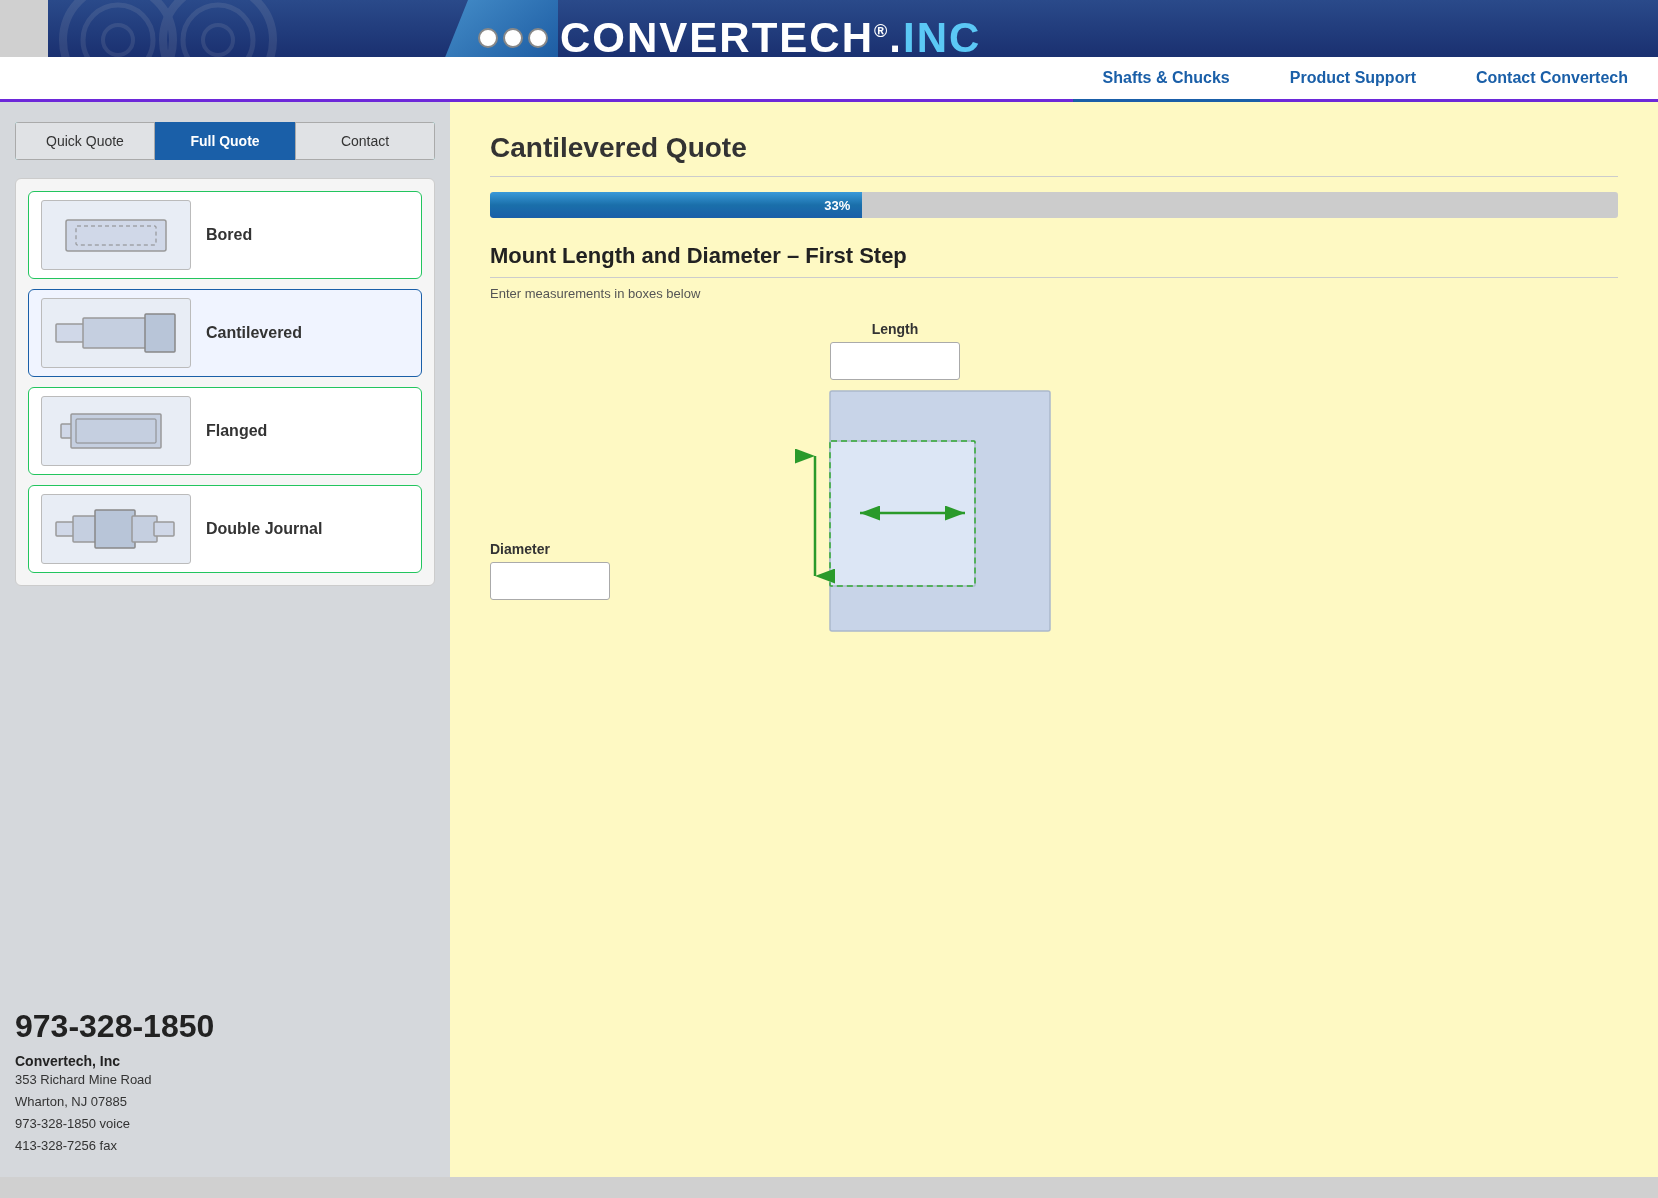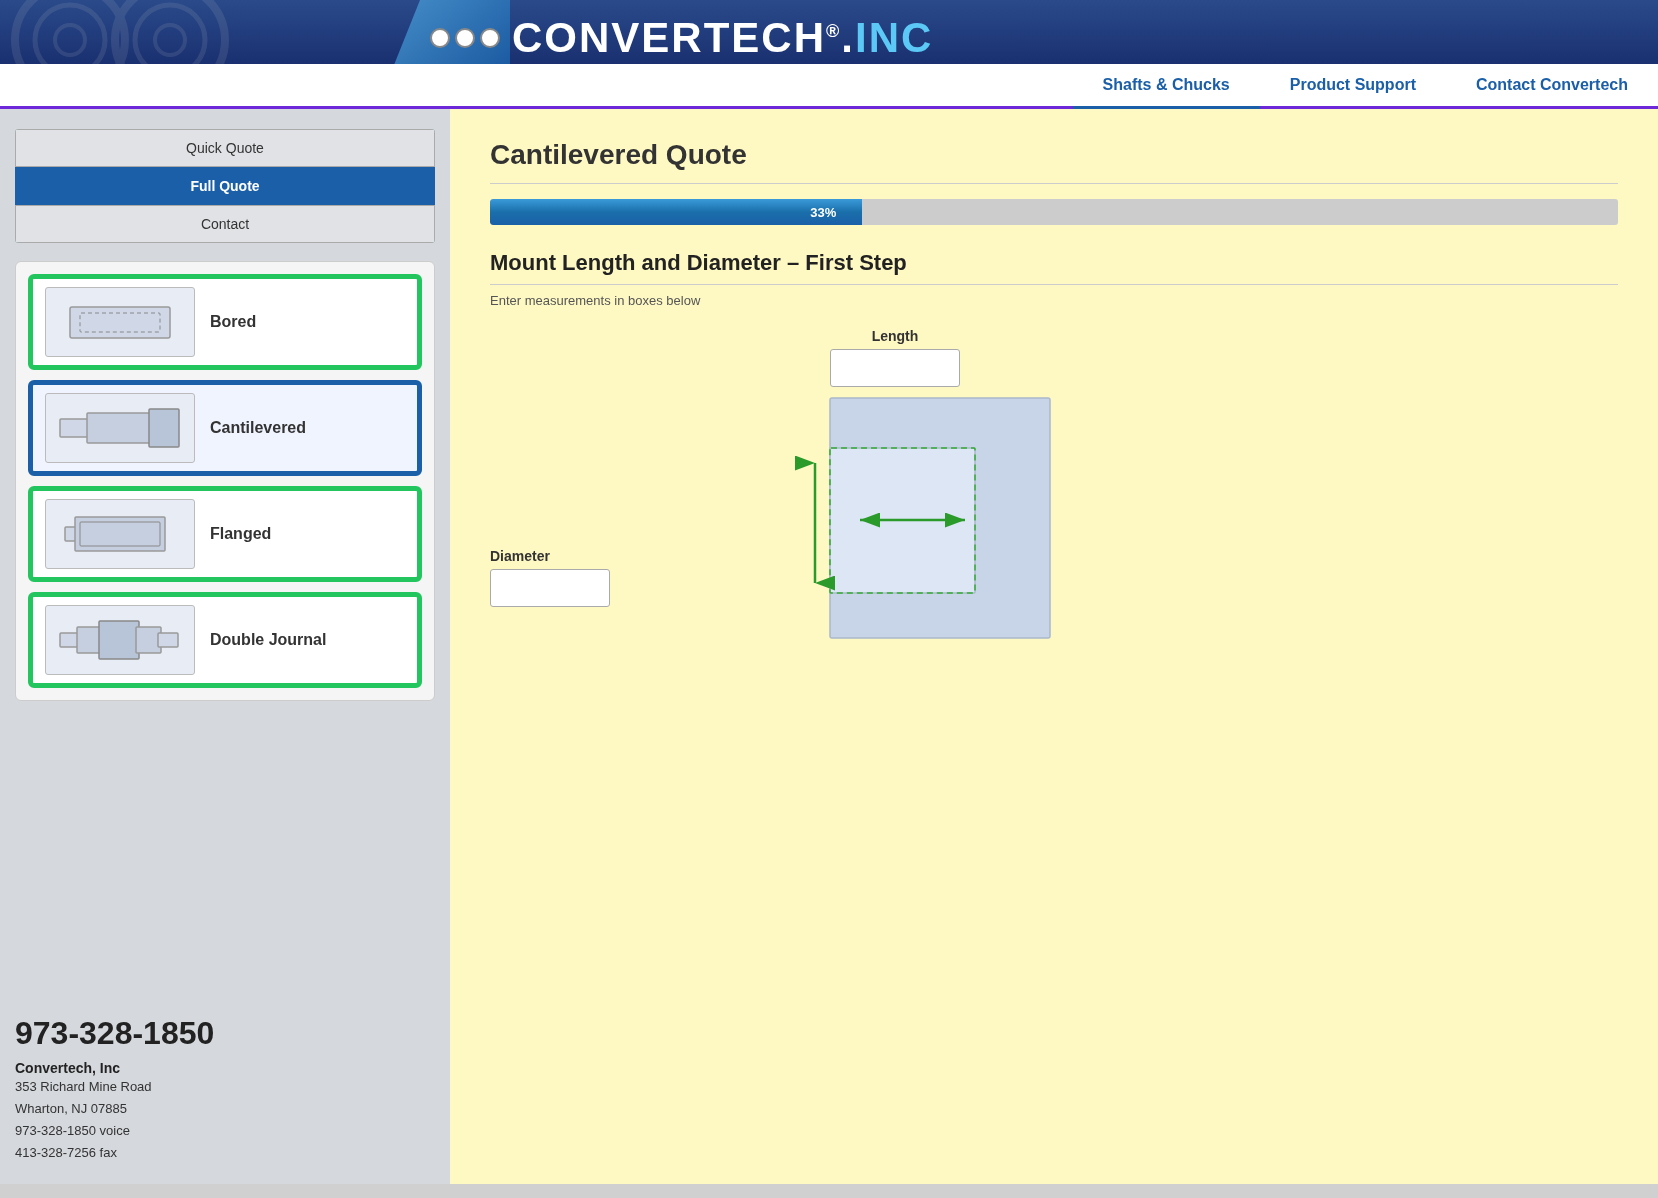--- a/index.html
+++ b/index.html
@@ -44,21 +44,20 @@
       gap: 0;
     }
 
     
     .sidebar-tabs {
       display: flex;
       margin-bottom: 18px;
       background: #14b8a6;
       border-radius: 4px;
       overflow: hidden;
-      flex-direction: column;
     }
     .sidebar-tab {
       flex: 1;
       padding: 10px 5px;
       text-align: center;
       font-size: 14px;
       cursor: pointer;
       border: 1px solid #aaa;
       background: #e0e2e5;
       color: #333;
@@ -77,21 +76,21 @@
       gap: 10px;
       background: #f5f5f5;
       border-radius: 6px;
       padding: 12px;
       border: 1px solid #ccc;
     }
     .product-card {
       display: flex;
       align-items: center;
       background: #fff;
-      border: 5px solid #22c55e;
+      border: 1px solid #22c55e;
       border-radius: 6px;
       padding: 8px 12px;
       cursor: pointer;
       gap: 15px;
     }
     .product-card.active {
       border-color: #1a5fa8;
       background: #f0f4ff;
     }
     .product-card-image {
@@ -165,21 +164,21 @@
       overflow: hidden;
       margin-bottom: 25px;
       position: relative;
     }
     .progress-bar {
       height: 100%;
       background: linear-gradient(180deg, #3a9ad9 0%, #1a6faa 50%, #1a5fa8 100%);
       display: flex;
       align-items: center;
       justify-content: flex-end;
-      padding-right: 26px;
+      padding-right: 12px;
       border-radius: 3px 0 0 3px;
     }
     .progress-text {
       color: #fff;
       font-size: 13px;
       font-weight: bold;
     }
 
     
     .section-heading {
@@ -206,23 +205,24 @@
       height: 38px;
       border: 1px solid #aaa;
       border-radius: 3px;
       padding: 4px 8px;
       font-size: 14px;
       background: #fff;
     }
 
     .header-bg {
       background: linear-gradient(180deg, #2a4a8a 0%, #1a3070 100%);
-      height: 64px;
+      height: 57px;
       position: relative;
       overflow: hidden;
+      margin-left: 48px;
     }
   </style>
 </head>
 <body>
 
 <div class="header-bg">
   <div style="display:flex; align-items:center; height:75px; padding: 0 0 0 430px;">
 
     <div style="position:absolute; left:10px; top:-30px; width:250px; height:140px; opacity:0.12;">
       <svg viewBox="0 0 250 140" width="250" height="140">

